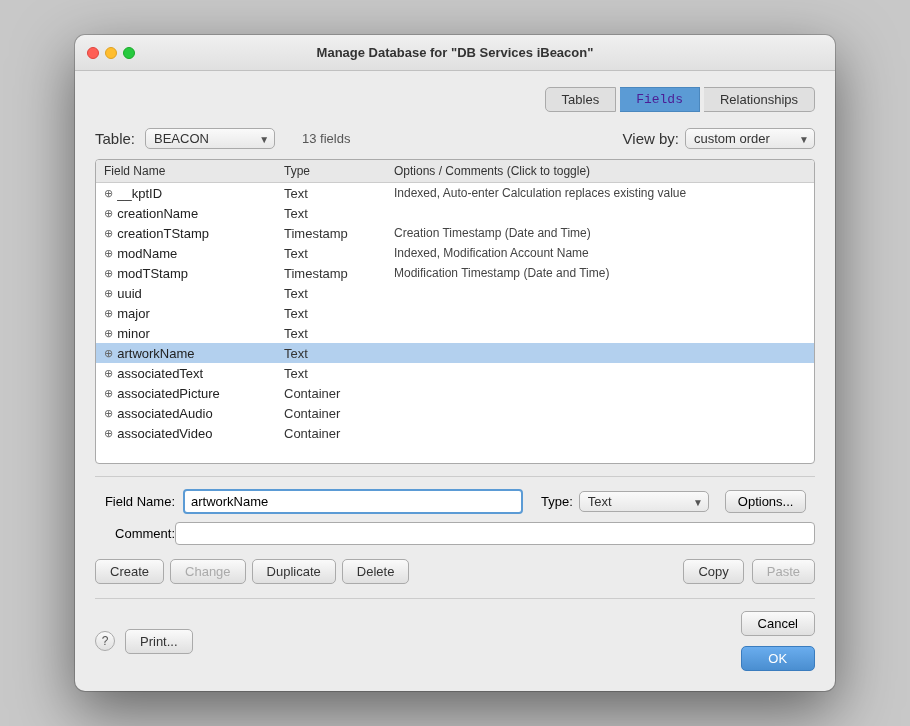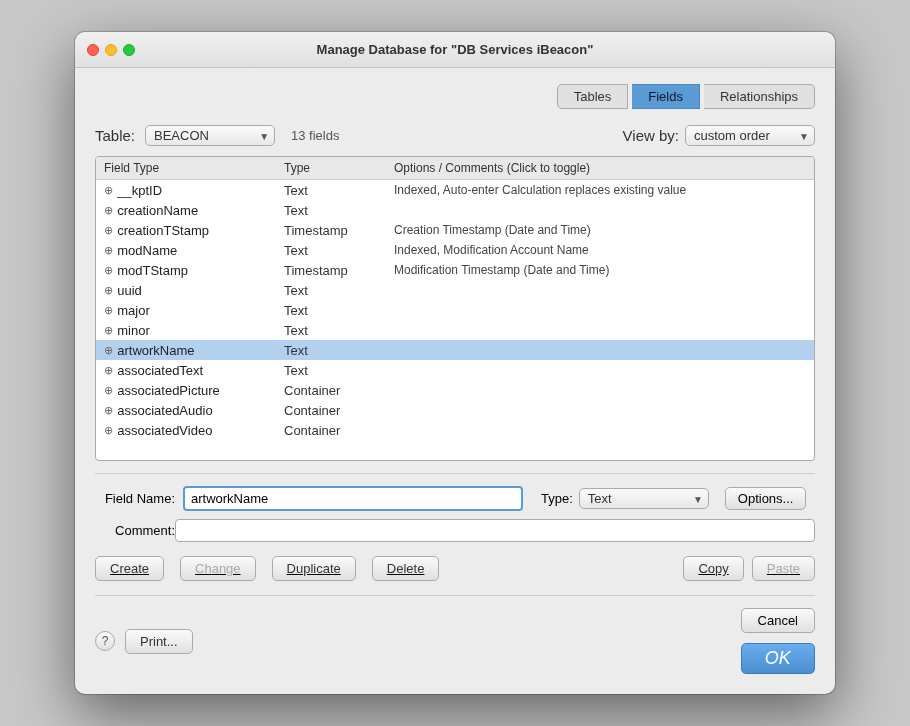--- a/index.html
+++ b/index.html
@@ -61,22 +61,23 @@
       background: #e0e0e0;
       font-size: 13px;
       cursor: pointer;
       color: #333;
     }
     .tab:first-child { border-radius: 5px 0 0 5px; }
     .tab:last-child { border-radius: 0 5px 5px 0; }
     .tab + .tab { border-left: none; }
     .tab.active {
       background: #5b9bd5;
-      color: #0f172a;
+      color: #4c1d95;
       border-color: #4a87be;
+      font-family: Liberation Mono, monospace;
     }
     .toolbar-row {
       display: flex;
       align-items: center;
       margin-bottom: 10px;
       gap: 10px;
     }
     .toolbar-row label {
       font-size: 15px;
       color: #333;
@@ -104,21 +105,21 @@
       transform: translateY(-50%);
       pointer-events: none;
       font-size: 10px;
       color: #555;
     }
     .field-count {
       font-size: 13px;
       color: #555;
       flex: 1;
       text-align: left;
-      margin-left: 6px;
+      margin-left: 17px;
     }
     .view-by {
       display: flex;
       align-items: center;
       gap: 6px;
       margin-left: auto;
     }
     .table-container {
       border: 1px solid #aaa;
       border-radius: 4px;
@@ -227,22 +228,21 @@
       flex: 1;
       padding: 3px 6px;
       border: 1px solid #aaa;
       border-radius: 4px;
       font-size: 13px;
       background: white;
     }
     .buttons-row {
       display: flex;
       align-items: center;
-      gap: 16px;
-      text-decoration: underline;
+      gap: 6px;
     }
     .btn {
       padding: 4px 14px;
       background: linear-gradient(to bottom, #fafafa, #e0e0e0);
       border: 1px solid #aaa;
       border-radius: 5px;
       font-size: 13px;
       cursor: pointer;
       color: #333;
     }
@@ -287,25 +287,24 @@
       border: 1px solid #aaa;
       border-radius: 5px;
       font-size: 13px;
       cursor: pointer;
     }
     .ok-btn {
       padding: 4px 20px;
       background: linear-gradient(to bottom, #6aadee, #4a8ed0);
       border: 1px solid #3a7cbe;
       border-radius: 5px;
-      font-size: 18px;
+      font-size: 13px;
       cursor: pointer;
       color: white;
       font-weight: 500;
-      font-style: italic;
     }
   </style>
 </head>
 <body>
 
 <div class="window">
   <div class="titlebar">
     <div class="traffic-lights">
       <div class="tl tl-close"></div>
       <div class="tl tl-min"></div>
@@ -337,21 +336,21 @@
           <select>
             <option>custom order</option>
           </select>
           <span class="select-arrow">▼</span>
         </div>
       </div>
     </div>
 
     <div class="table-container">
       <div class="table-header">
-        <span>Field Type</span>
+        <span>Field Name</span>
         <span>Type</span>
         <span>Options / Comments  (Click to toggle)</span>
       </div>
       <div class="table-body" id="table-body">
       <div class="table-row">
       <div class="field-name">
         <span class="row-icon">⊕</span>
         <span>__kptID</span>
       </div>
       <div class="field-type">Text</div>

